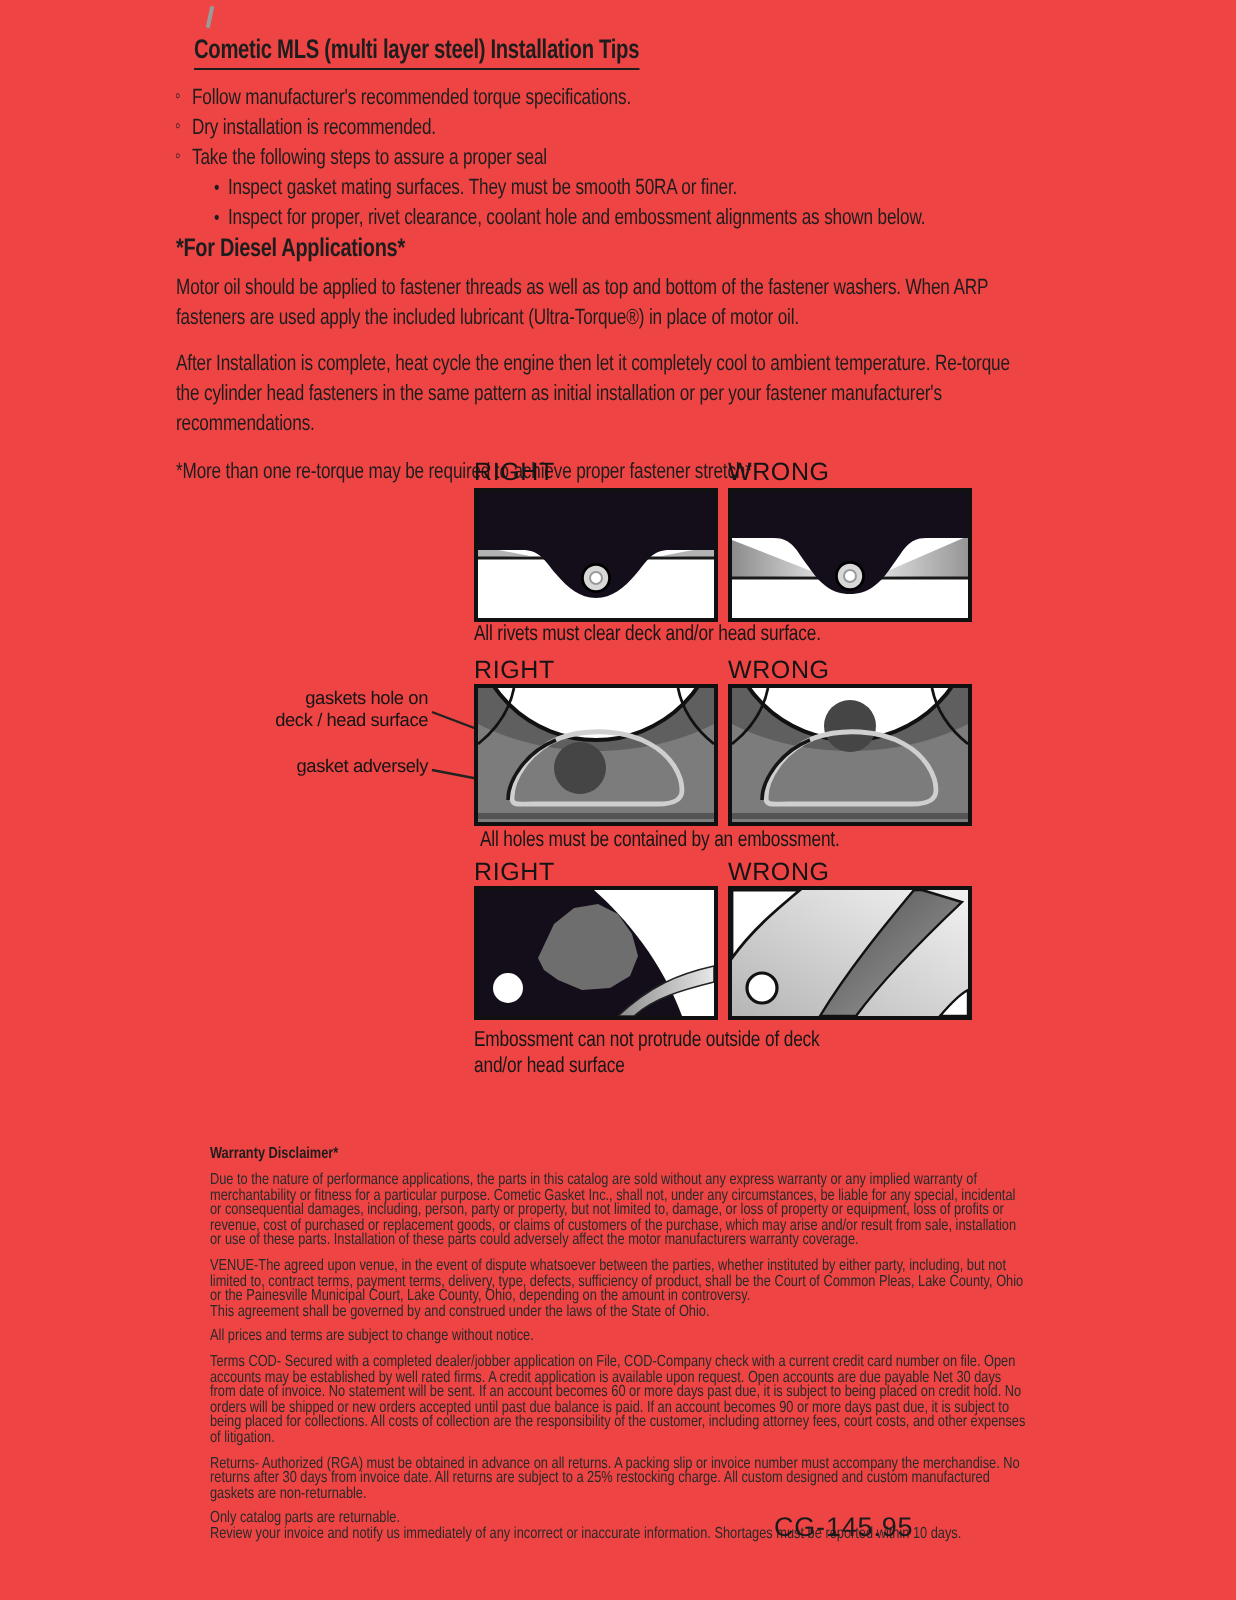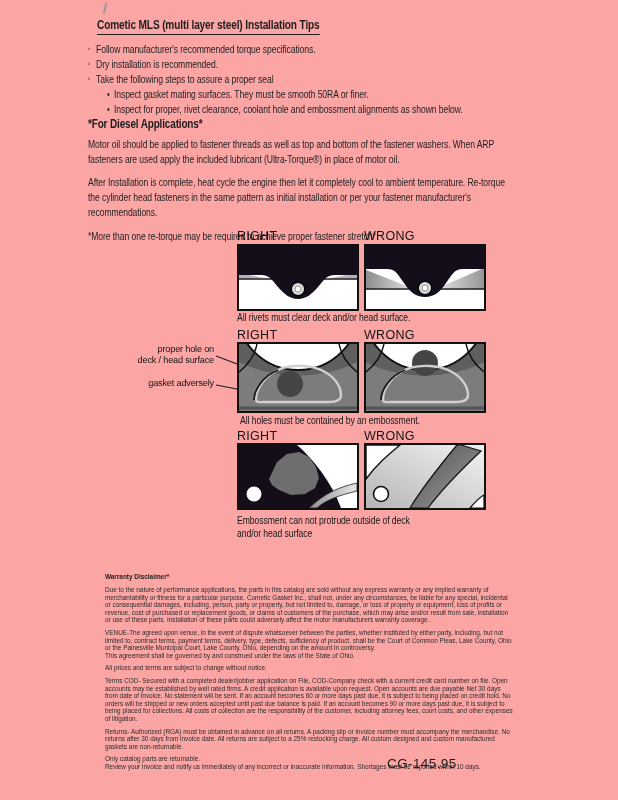--- a/index.html
+++ b/index.html
@@ -1,17 +1,17 @@
 <!DOCTYPE html>
 <html style="--ink: #1d1d1d; --diag-black: #140d1a; --gray-light: #cfcfcf; --gray-mid: #7c7c7c; --gray-dark: #454545;"><head>
 <meta charset="utf-8">
 <style>
   html,body{margin:0;padding:0;background:#ffffff;}
   .page{
-    position:relative;width:618px;height:800px;background:#fca5a5;overflow:hidden;
+    position:relative;width:618px;height:800px;background:#ef4444;overflow:hidden;
     font-family:"Liberation Sans",sans-serif;color:#1d1d1d;
   }
   
   .cond{transform:scaleX(0.78);transform-origin:0 0;width:540px;}
   .condfine{transform:scaleX(0.80);transform-origin:0 0;width:510px;}
 
   .artifact{position:absolute;left:104px;top:3px;width:2px;height:11px;background:#9a9a9a;transform:rotate(12deg);}
 
   .title{
     position:absolute;left:97px;top:17px;margin:0;
@@ -114,21 +114,21 @@
         <rect x="1" y="1" width="120" height="65" fill="none" stroke="#111" stroke-width="2"></rect>
       </svg>
     </div>
     <div class="figcap" style="left:237px;top:311px;">All rivets must clear deck and/or head surface.</div>
   </div>
 
   <div class="figrow">
     <div class="figlabel" style="left:237px;top:328px;">RIGHT</div>
     <div class="figlabel" style="left:364px;top:328px;">WRONG</div>
 
-    <div class="sidelabel" style="left:118px;top:344px;">proper hole on
+    <div class="sidelabel" style="left:118px;top:344px;">gaskets hole on
 deck / head surface</div>
     <div class="sidelabel" style="left:118px;top:378px;">gasket adversely</div>
 
     <svg class="pointer-overlay" width="260" height="80" viewBox="0 0 260 80">
       <line x1="96" y1="18" x2="170" y2="46" stroke="#222" stroke-width="1.2"></line>
       <line x1="96" y1="47" x2="148" y2="57" stroke="#222" stroke-width="1.2"></line>
     </svg>
 
     <div class="figbox" style="left:237px;top:342px;">
       <svg width="122" height="71" viewBox="0 0 122 71">

